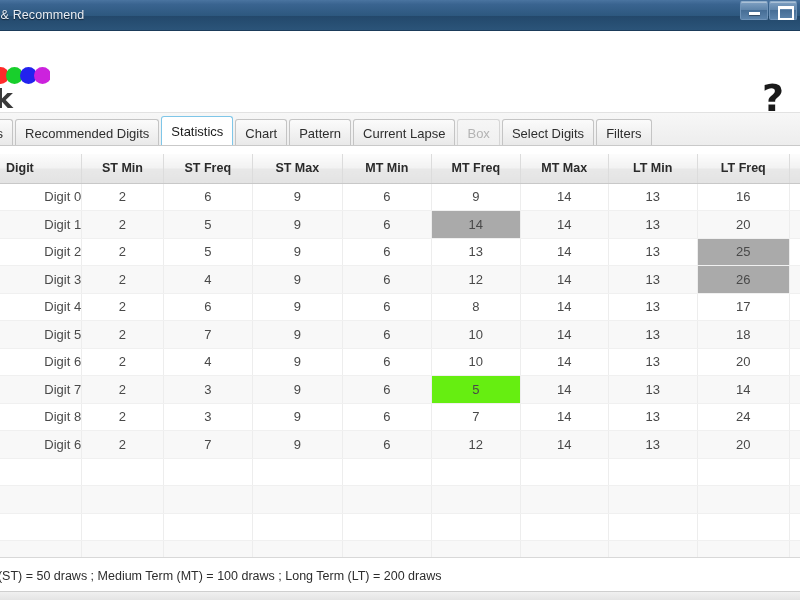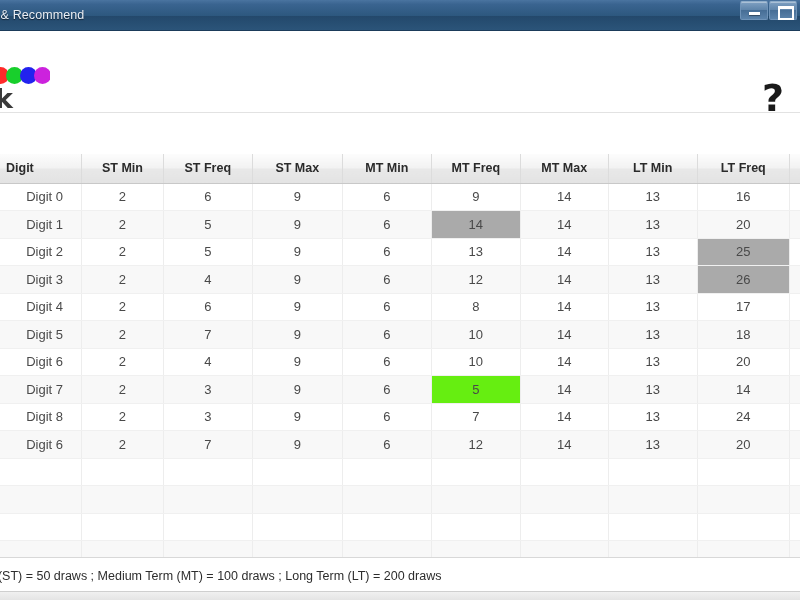--- a/index.html
+++ b/index.html
@@ -215,21 +215,21 @@
     height: 27.5px;
     border-right: 1px solid #ededed;
     border-bottom: 1px solid #f0f0f0;
     text-align: center;
     color: #494949;
     font-size: 13px;
     padding: 0;
     white-space: nowrap;
   }
   table.grid td.col-digit {
-    text-align: center;
+    text-align: right;
     padding-left: 8px;
     color: #4a4a4a;
   }
   table.grid tr.odd td { background: #ffffff; }
   table.grid tr.even td { background: #f8f8f8; }
   td.hl-grey  { background: #aaaaaa !important; color: #3c3c3c; }
   td.hl-green { background: #66ee11 !important; color: #2b2b2b; }
 
   
   .footer {
@@ -276,20 +276,31 @@
         <span class="ball b4"></span>
         <span class="ball b5"></span>
       </div>
       <div class="wordmark">ck</div>
     </div>
 
 
     <div class="help-icon">?</div>
   </div>
 
+  <div class="tabstrip" id="tabstrip">
+      <div class="tab first">ers</div>
+      <div class="tab">Recommended Digits</div>
+      <div class="tab active">Statistics</div>
+      <div class="tab">Chart</div>
+      <div class="tab">Pattern</div>
+      <div class="tab">Current Lapse</div>
+      <div class="tab disabled">Box</div>
+      <div class="tab">Select Digits</div>
+      <div class="tab">Filters</div>
+    </div>
 
   <div class="table-wrap">
     <table class="grid">
       <thead>
         <tr id="header-row">
             <th class="col-digit" style="width: 78px;">Digit</th>
             <th class="" style="width: 78px;">ST Min</th>
             <th class="" style="width: 85px;">ST Freq</th>
             <th class="" style="width: 86px;">ST Max</th>
             <th class="" style="width: 85px; margin-top: 44px;">MT Min</th>

